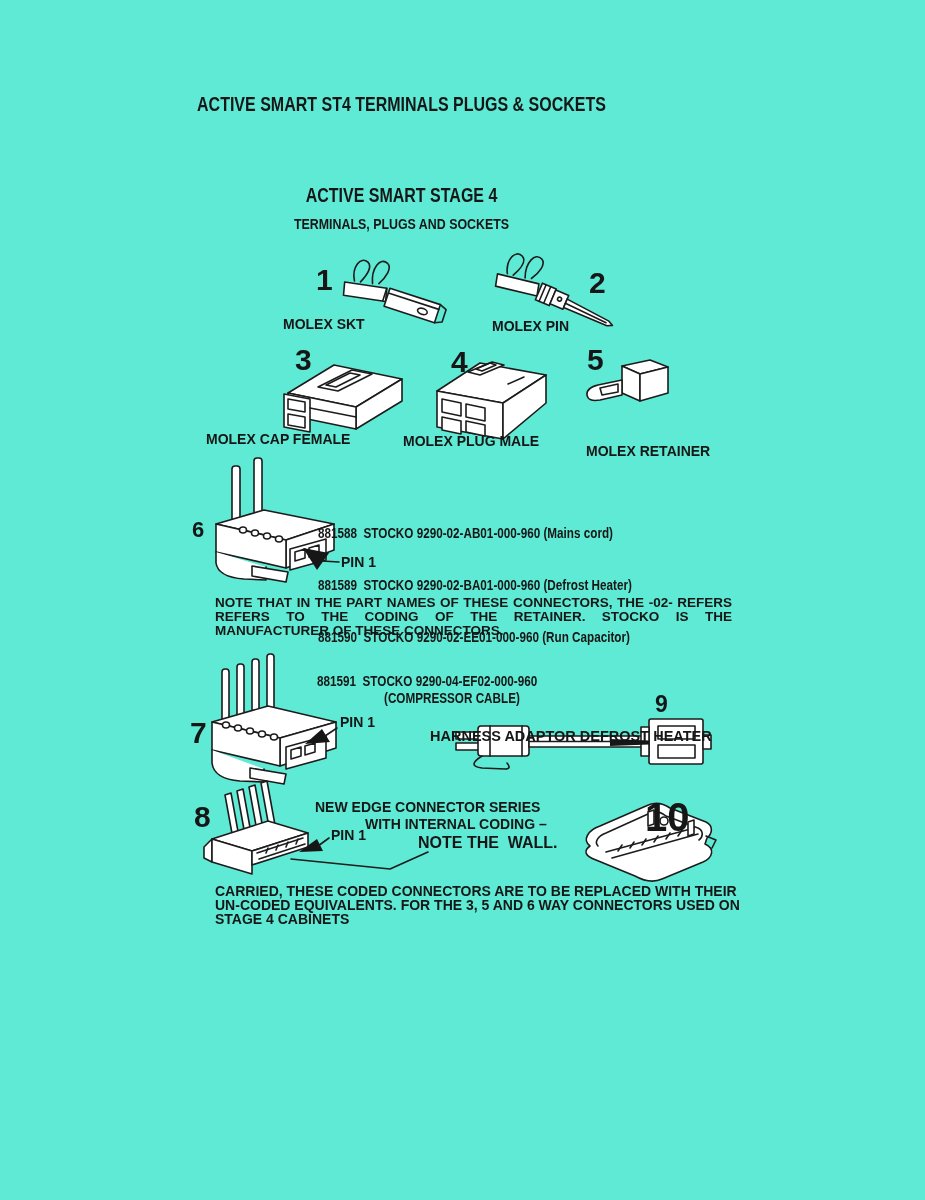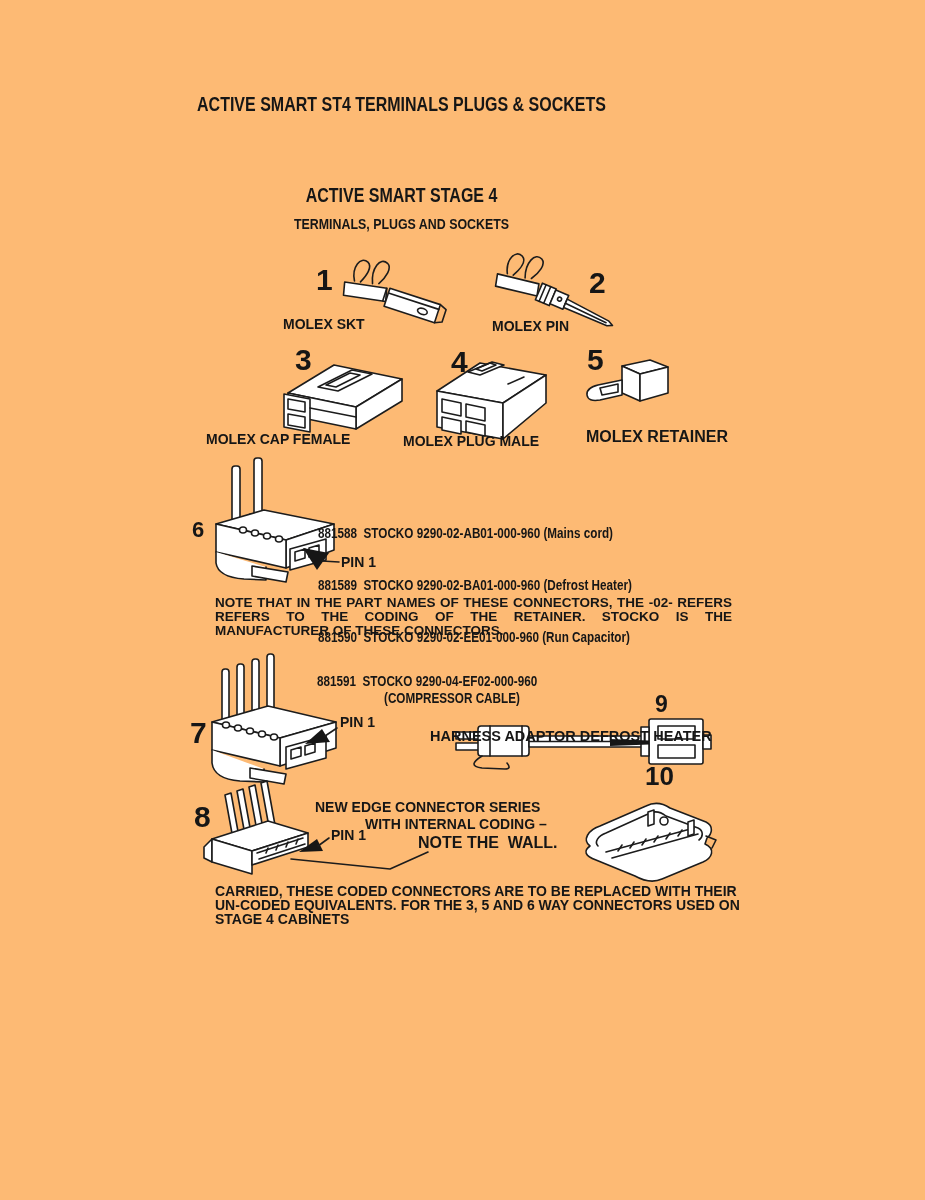--- a/index.html
+++ b/index.html
@@ -1,17 +1,17 @@
 <!DOCTYPE html>
 <html><head>
 <meta charset="utf-8">
 <style>
   html,body{margin:0;padding:0;background:#e8e8e8;}
   #page{
-    position:relative;width:925px;height:1200px;background:#fdba74;
+    position:relative;width:925px;height:1200px;background:#5eead4;
     font-family:"Liberation Sans",sans-serif;font-weight:bold;color:#161616;
     overflow:hidden;margin:0 auto;
   }
   .abs{position:absolute;white-space:pre;line-height:1.12;}
   .ctr{left:0;width:803px;text-align:center;transform:scaleX(.8);transform-origin:center top;}
   .cl{transform:scaleX(.78);transform-origin:left top;}
   .note{white-space:normal;margin-left:20px;}
   .jl{text-align:justify;text-align-last:justify;}
   svg{position:absolute;left:0;top:0;}
   svg *{vector-effect:non-scaling-stroke;}
@@ -188,21 +188,21 @@
   <div class="abs" style="left:316px;top:263px;font-size:30px">1</div>
   <div class="abs" style="left:589px;top:266px;font-size:30px">2</div>
   <div class="abs" style="left:283px;top:317px;font-size:14px">MOLEX SKT</div>
   <div class="abs" style="left:492px;top:319px;font-size:14px">MOLEX PIN</div>
 
   <div class="abs" style="left:295px;top:343px;font-size:30px">3</div>
   <div class="abs" style="left:451px;top:345px;font-size:30px">4</div>
   <div class="abs" style="left:587px;top:343px;font-size:30px">5</div>
   <div class="abs" style="left:206px;top:432px;font-size:14px">MOLEX CAP FEMALE</div>
   <div class="abs" style="left:403px;top:434px;font-size:14px">MOLEX PLUG MALE</div>
-  <div class="abs" style="left:586px;top:428px;font-size:16px">MOLEX RETAINER</div>
+  <div class="abs" style="left:586px;top:444px;font-size:14px">MOLEX RETAINER</div>
 
   <div class="abs" style="left:192px;top:518px;font-size:22px">6</div>
   <div class="abs cl" style="left:318px;top:489px;font-size:15px;line-height:17.4px">
     <div>881588  STOCKO 9290-02-AB01-000-960 (Mains cord)</div>
     <div>881589  STOCKO 9290-02-BA01-000-960 (Defrost Heater)</div>
     <div>881590  STOCKO 9290-02-EE01-000-960 (Run Capacitor)</div>
   </div>
   <div class="abs" style="left:341px;top:555px;font-size:14px">PIN 1</div>
 
   <div class="abs note" style="left:195px;top:596px;width:517px;font-size:13.5px;line-height:13.8px">
@@ -218,21 +218,21 @@
 
   <div class="abs" style="left:655px;top:692px;font-size:23px">9</div>
   <div class="abs" style="left:430px;top:728px;font-size:14.5px">HARNESS ADAPTOR DEFROST HEATER</div>
 
   <div class="abs" style="left:194px;top:800px;font-size:30px">8</div>
   <div class="abs" style="left:315px;top:800px;font-size:14px">NEW EDGE CONNECTOR SERIES</div>
   <div class="abs" style="left:365px;top:817px;font-size:14px">WITH INTERNAL CODING –</div>
   <div class="abs" style="left:418px;top:834px;font-size:16px">NOTE THE  WALL.</div>
   <div class="abs" style="left:331px;top:828px;font-size:14px">PIN 1</div>
 
-  <div class="abs" style="left:645px;top:762px;font-size:26px">10</div>
+  <div class="abs" style="left:645px;top:795px;font-size:40px">10</div>
 
   <div class="abs note" style="left:195px;top:884px;width:530px;font-size:14px;line-height:14.2px">
     <div>CARRIED, THESE CODED CONNECTORS ARE TO BE REPLACED WITH THEIR</div>
     <div>UN-CODED EQUIVALENTS. FOR THE 3, 5 AND 6 WAY CONNECTORS USED ON</div>
     <div>STAGE 4 CABINETS</div>
   </div>
 
 </div>
 
 </body></html>

